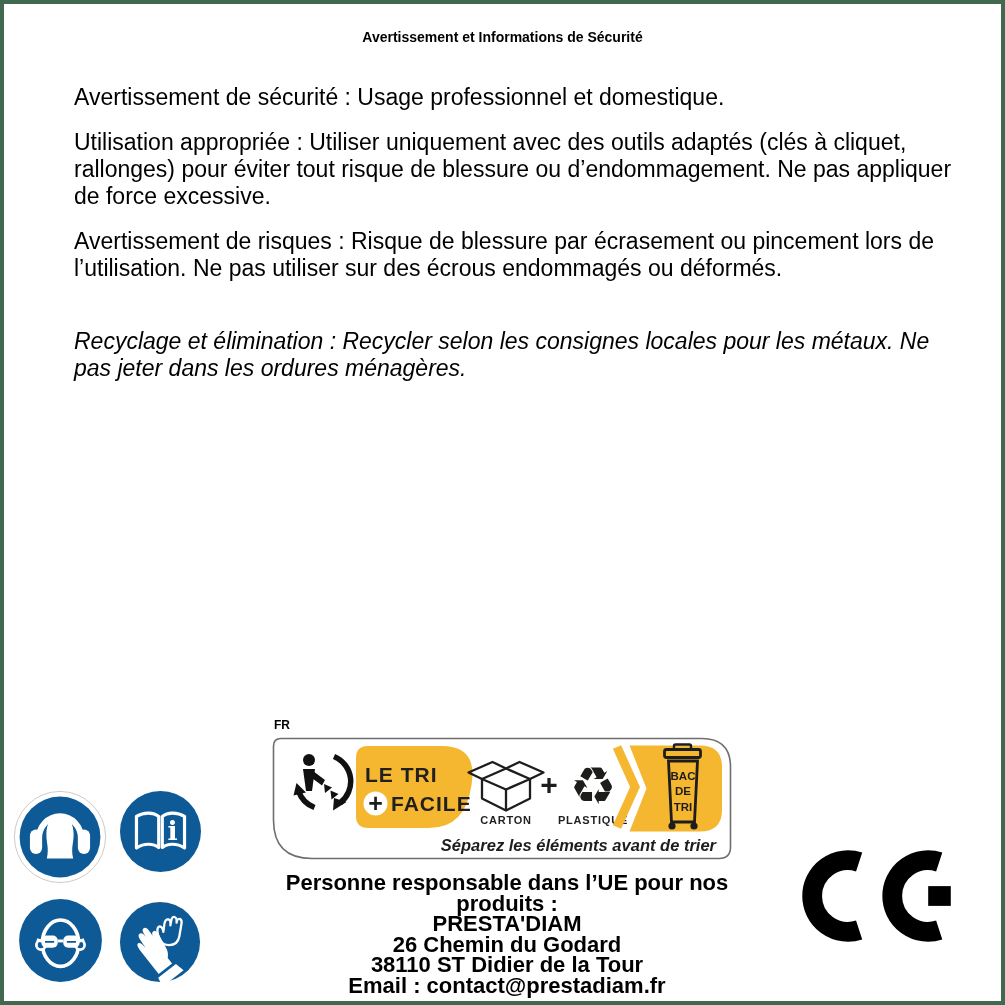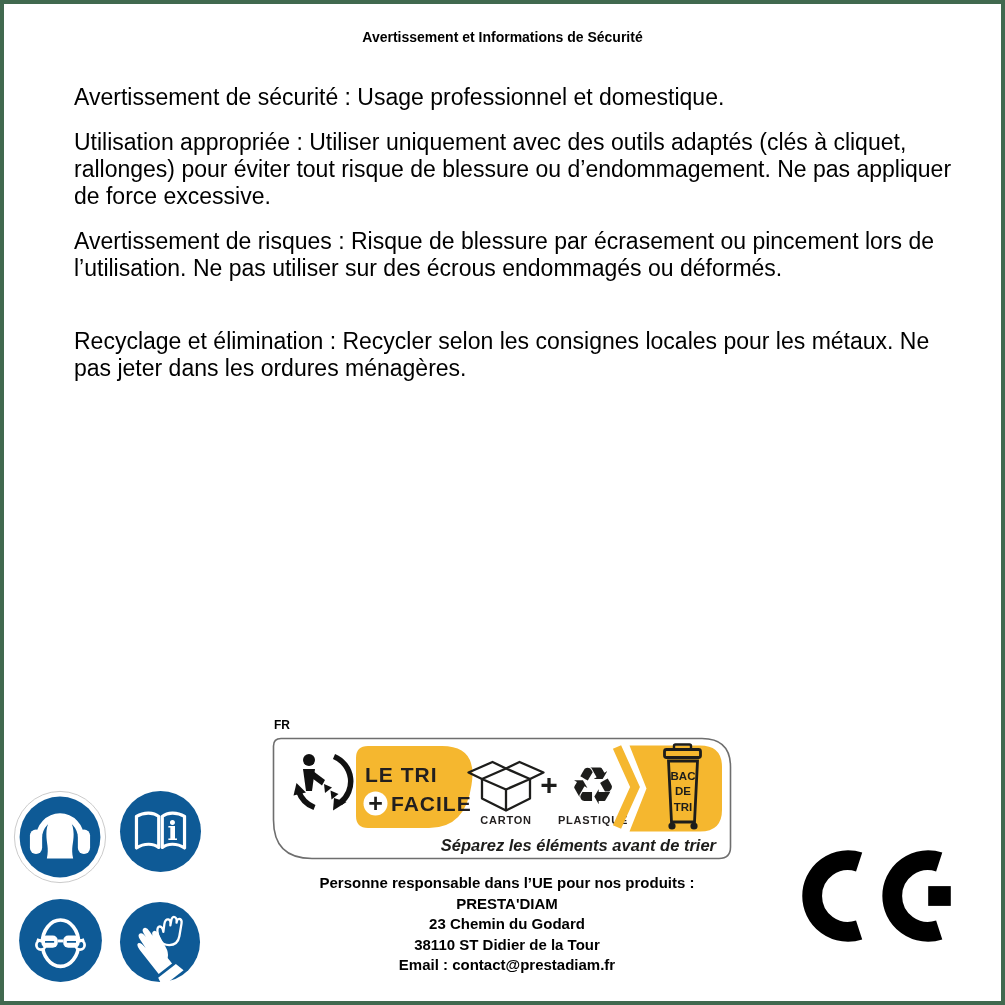--- a/index.html
+++ b/index.html
@@ -12,21 +12,21 @@
   }
   .title{
     position:absolute;top:25px;left:0;right:0;
     text-align:center;font-weight:bold;font-size:14px;
   }
   .content{
     position:absolute;top:80px;left:70px;width:882px;
     font-size:23px;line-height:27px;
   }
   .content p{margin:0 0 18px 0;}
-  .content p.gap{margin-top:46px;}
+  .content p.gap{margin-top:46px;font-style:italic;}
 
   .icon{position:absolute;}
   #ic-ear{left:9px;top:786px;}
   #ic-book{left:112px;top:783px;}
   #ic-eye{left:11px;top:891px;}
   #ic-glove{left:112px;top:894px;}
 
   .fr-code{position:absolute;left:270px;top:714px;font-weight:bold;font-size:12px;}
   .sorting-label{position:absolute;left:268px;top:733px;}
 
@@ -34,21 +34,21 @@
   .lbl-small{font-weight:bold;font-size:11px;fill:#221f1f;letter-spacing:0.8px;text-anchor:middle;}
   .lbl-bin{font-weight:bold;font-size:11.5px;fill:#1d1d1b;text-anchor:middle;}
   .lbl-tag{font-weight:bold;font-style:italic;font-size:16.5px;fill:#1d1d1b;text-anchor:end;}
   .lbl-plus{font-weight:bold;font-size:30px;fill:#1d1d1b;text-anchor:middle;}
   .lbl-plus-small{font-weight:bold;font-size:25px;fill:#1d1d1b;text-anchor:middle;}
   .recycle{font-size:52px;fill:#1d1d1b;text-anchor:middle;}
   .book-i{font-family:"DejaVu Serif",serif;font-weight:bold;font-size:30px;fill:#fff;text-anchor:middle;}
 
   .address{
     position:absolute;left:253px;top:869px;width:500px;
-    text-align:center;font-weight:bold;font-size:15px;line-height:20.6px;
+    text-align:center;font-weight:bold;font-size:22px;line-height:20.6px;
   }
   .ce{position:absolute;left:797px;top:842px;}
 </style>
 </head>
 <body>
 
 <div class="title">Avertissement et Informations de Sécurité</div>
 
 <div class="content">
   <p>Avertissement de sécurité : Usage professionnel et domestique.</p>
@@ -154,21 +154,21 @@
       <text x="411" y="73.5" class="lbl-bin">TRI</text>
     </g>
 
     <text x="444" y="113.5" class="lbl-tag">Séparez les éléments avant de trier</text>
   </svg>
 </div>
 
 <div class="address">
   <div>Personne responsable dans l’UE pour nos produits :</div>
   <div>PRESTA'DIAM</div>
-  <div>23 Chemin du Godard</div>
+  <div>26 Chemin du Godard</div>
   <div>38110 ST Didier de la Tour</div>
   <div>Email : contact@prestadiam.fr</div>
 </div>
 
 <div class="ce">
   <svg width="179" height="100" viewBox="0 0 190 106" role="img" aria-label="CE">
     <path d="M 61.7 16.9 A 38 38 0 1 0 61.7 89.1" stroke="#000" stroke-width="21" fill="none"></path>
     <path d="M 146.7 16.9 A 38 38 0 1 0 146.7 89.1" stroke="#000" stroke-width="21" fill="none"></path>
     <path d="M 135 53 H 159" stroke="#000" stroke-width="21"></path>
   </svg>

